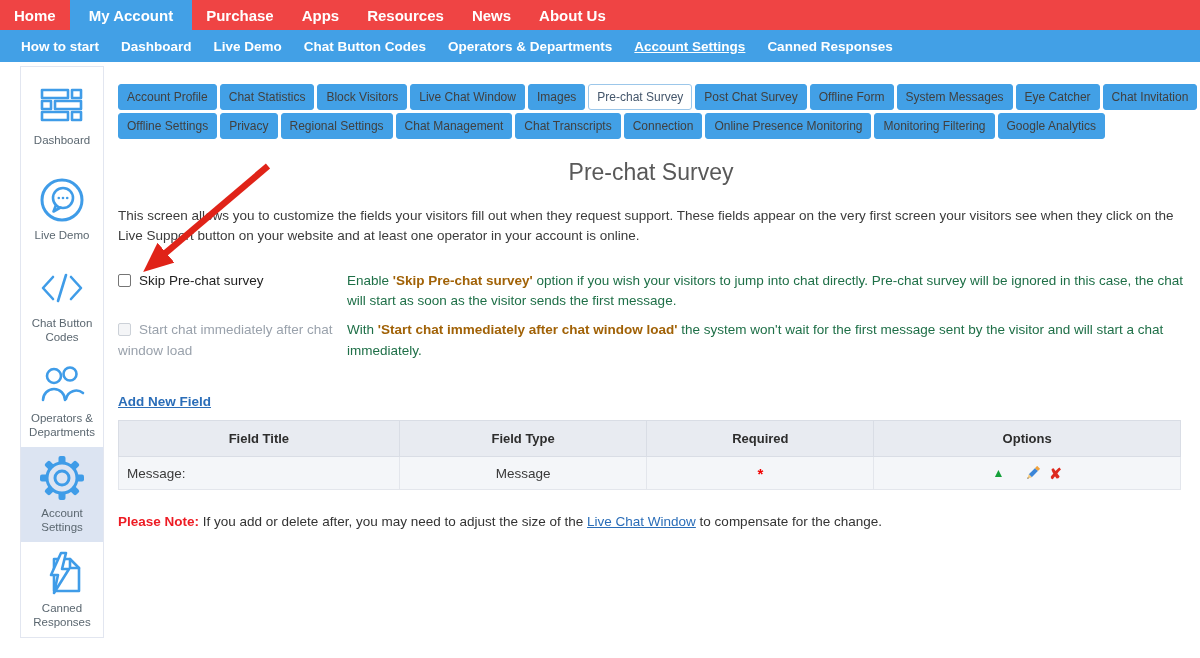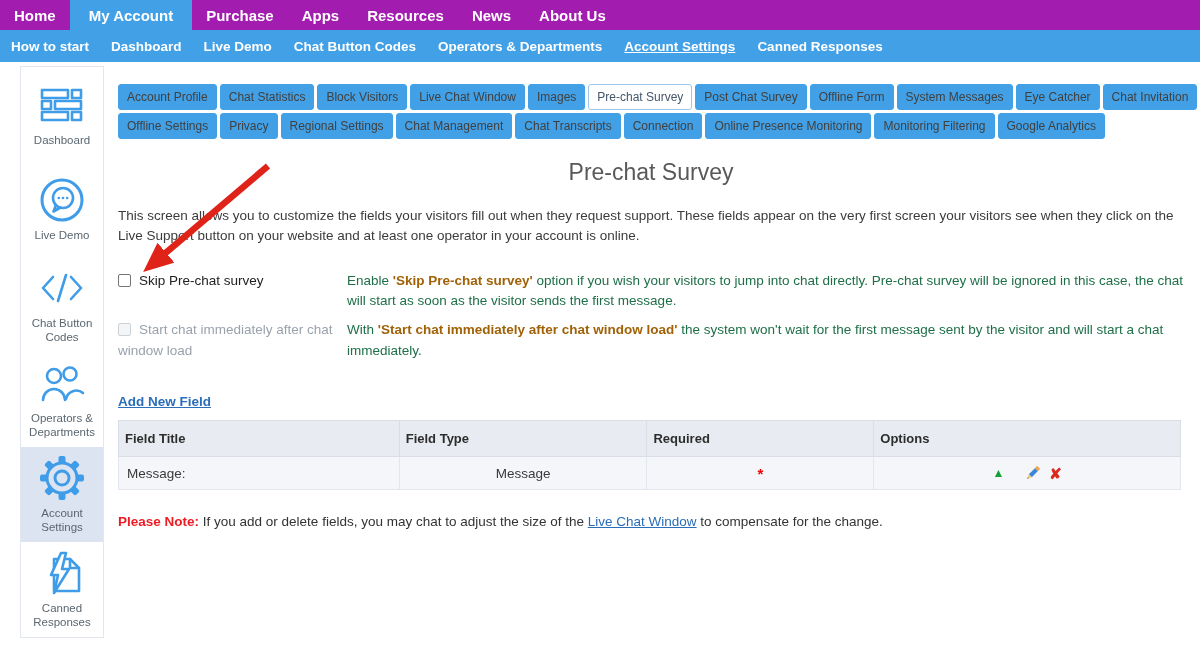--- a/index.html
+++ b/index.html
@@ -2,27 +2,27 @@
 <html><head>
 <meta charset="utf-8">
 <style>
   * { box-sizing: border-box; }
   html,body { margin:0; padding:0; }
   body {
     width:1200px; height:658px; position:relative; overflow:hidden;
     background:#ffffff; font-family:"Liberation Sans", sans-serif;
   }
   
-  .topnav { display:flex; background:#a21caf; height:30px; color:#fff;
+  .topnav { display:flex; background:#ef4444; height:30px; color:#fff;
             font-weight:bold; font-size:15px; align-items:stretch; }
   .topnav-item { display:flex; align-items:center; padding:0 14px; cursor:pointer; white-space:nowrap; }
   .topnav-item.active { background:#42a0e6; padding:0 19px; }
   
   .subnav { display:flex; background:#42a0e6; height:32px; color:#fff;
-            font-weight:bold; font-size:13.5px; align-items:center; }
+            font-weight:bold; font-size:13.5px; align-items:center; padding-left:10px; }
   .subnav-item { padding:0 11px; cursor:pointer; white-space:nowrap; }
   .subnav-item.active { text-decoration:underline; }
   
   .sidebar { position:absolute; left:20px; top:66px; width:84px;
              border:1px solid #e2e6f0; background:#fff; }
   .side-item { height:95px; display:flex; flex-direction:column; align-items:center;
                justify-content:center; text-align:center; color:#5b6770;
                font-size:11.5px; line-height:1.25; cursor:pointer; padding:4px 2px; }
   .side-item.active { background:#dce4f2; }
   .side-icon { margin-bottom:5px; display:block; height:46px; display:flex; align-items:center; }
@@ -44,21 +44,21 @@
               border-radius:2px; background:#fff; vertical-align:-2px; margin-right:8px; cursor:pointer; }
   .checkbox.disabled { border-color:#ccd1d8; background:#f4f5f7; cursor:default; }
   .green-para { color:#1e6f47; font-size:13.5px; line-height:1.55; margin:0; }
   .green-para b { color:#a16207; }
   
   .add-link { display:inline-block; margin-top:32px; color:#2a6db8; font-weight:bold;
               font-size:13.5px; text-decoration:underline; cursor:pointer; }
   table.fields { border-collapse:collapse; width:1063px; margin-top:10px;
                  font-size:13.5px; color:#3a3a3a; }
   table.fields th { background:#e8ebf1; border:1px solid #d9dde5; font-size:13px;
-                    color:#2d2d2d; font-weight:bold; text-align:left; padding:10px 6px; }
+                    color:#2d2d2d; font-weight:bold; text-align:center; padding:10px 6px; }
   table.fields td { border:1px solid #e3e6ec; padding:7px 8px; text-align:center; height:33px; }
   table.fields td.left { text-align:left; }
   table.fields tr.alt td { background:#f4f6f9; }
   .req { color:#f10000; font-weight:bold; font-size:15px; }
   .opt-icons { display:flex; align-items:center; justify-content:center; gap:9px; }
   .tri { font-size:12px; color:#15a03a; line-height:1; cursor:pointer; }
   .tri.up { margin-right:12px; }
   .xdel { color:#dd2a1f; font-size:15px; font-weight:bold; line-height:1; cursor:pointer; }
   .pencil { cursor:pointer; display:inline-flex; }
   
@@ -246,21 +246,21 @@
                 </g>
               </svg>
             </span>
             <span class="xdel">✘</span>
           </span>
         </td>
       </tr>
     </tbody>
   </table>
 
-  <p class="note"><b class="red">Please Note:</b><span> If you add or delete fields, you may chat to adjust the size of the </span><a>Live Chat Window</a><span> to compensate for the change.</span></p>
+  <p class="note"><b class="red">Please Note:</b><span> If you add or delete after, you may need to adjust the size of the </span><a>Live Chat Window</a><span> to compensate for the change.</span></p>
 
 </main>
 
 <svg class="arrow-overlay" width="165" height="135" viewBox="0 0 165 135">
   <defs>
     <marker id="ah" markerWidth="4.6" markerHeight="4" refX="0.8" refY="2" orient="auto">
       <path d="M0,0 L4.6,2 L0,4 Z" fill="#e02318"></path>
     </marker>
   </defs>
   <line x1="148" y1="10" x2="42" y2="100" stroke="#e02318" stroke-width="6.5" marker-end="url(#ah)"></line>

